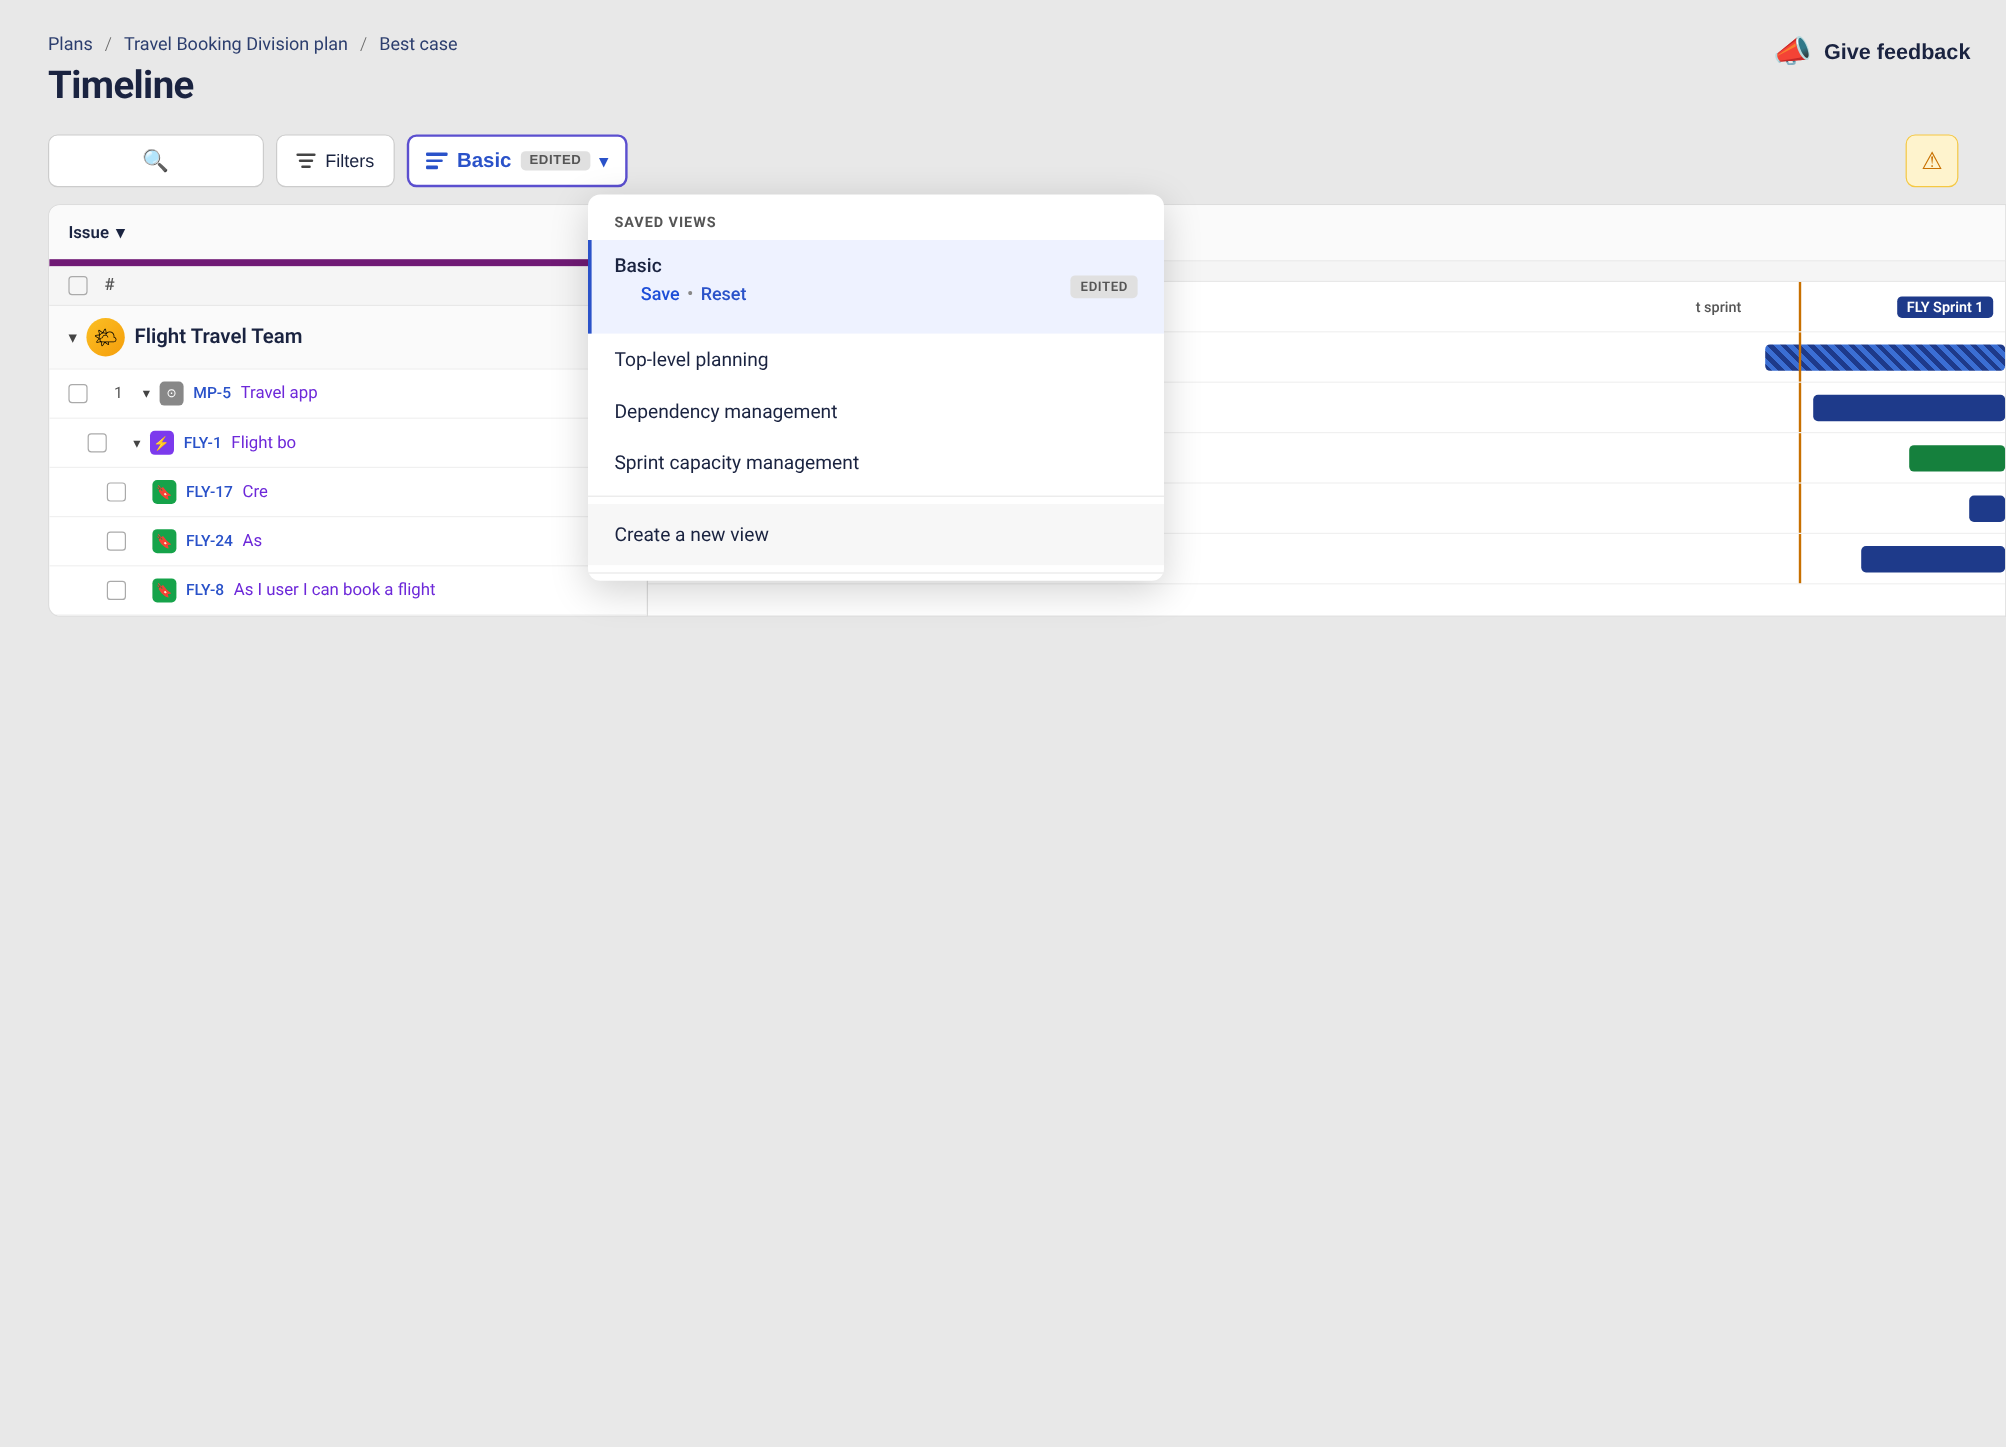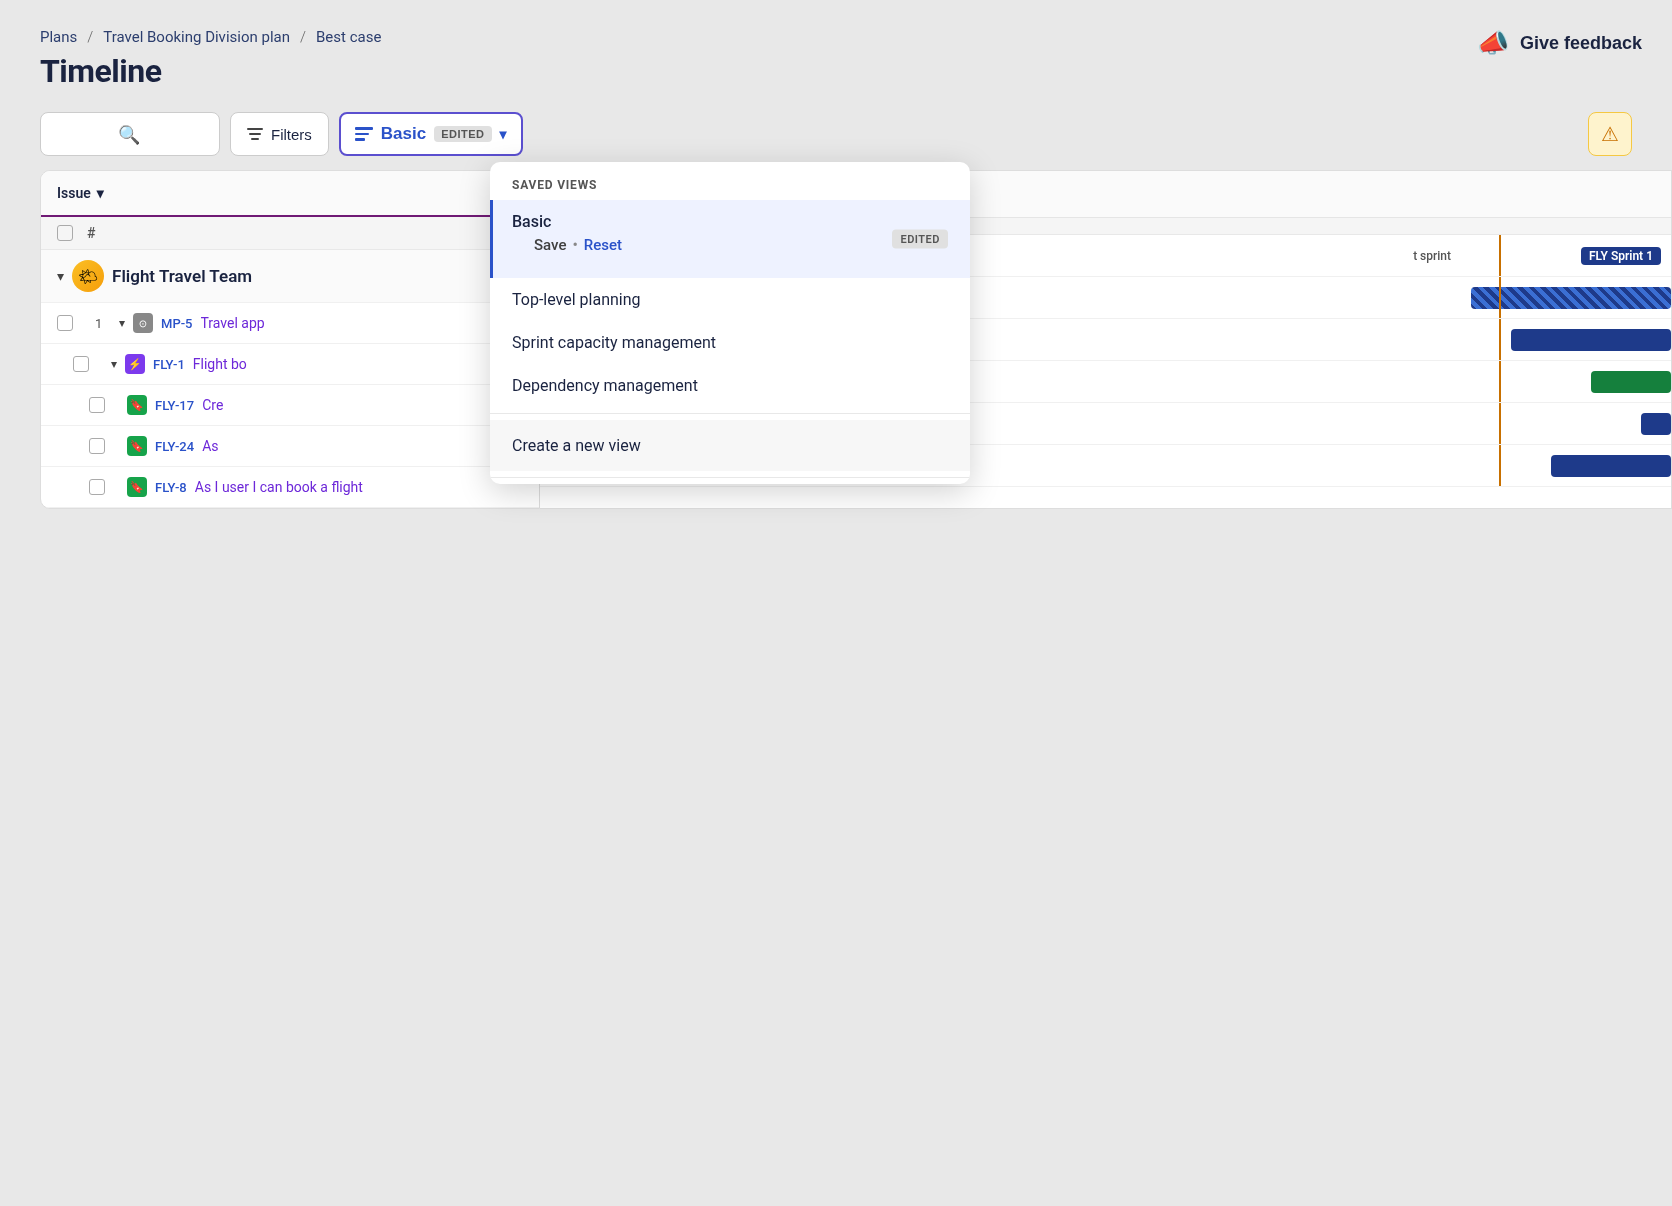--- a/index.html
+++ b/index.html
@@ -182,21 +182,21 @@
       background: #fff;
       border-radius: 10px 0 0 10px;
       border: 1px solid #ddd;
       min-width: 500px;
       overflow: hidden;
     }
 
     .table-header {
       display: flex;
       padding: 14px 16px;
-      border-bottom: 2px solid #701a75;
+      border-bottom: 6px solid #701a75;
       background: #fafafa;
     }
     .issue-header {
       display: flex;
       align-items: center;
       gap: 6px;
       font-size: 14px;
       font-weight: 600;
       color: #1a2340;
       cursor: pointer;
@@ -470,21 +470,21 @@
       color: #1a2340;
       font-weight: 500;
     }
     .dropdown-save-reset {
       display: flex;
       align-items: center;
       gap: 6px;
       padding: 4px 22px 12px 22px;
     }
     .save-link {
-      color: #404040;
+      color: #1d4ed8;
       font-size: 15px;
       cursor: pointer;
       font-weight: 500;
     }
     .dot-sep {
       color: #888;
     }
     .reset-link {
       color: #2a52c9;
       font-size: 15px;
@@ -702,25 +702,25 @@
       <span class="reset-link">Reset</span>
     </div>
     <span class="edited-badge-dropdown">EDITED</span>
   </div>
 
   <div class="dropdown-item">
     <span>Top-level planning</span>
   </div>
 
   <div class="dropdown-item">
+    <span>Dependency management</span>
+  </div>
+
+  <div class="dropdown-item">
     <span>Sprint capacity management</span>
-  </div>
-
-  <div class="dropdown-item">
-    <span>Dependency management</span>
   </div>
 
   <div class="dropdown-divider"></div>
 
   <div class="dropdown-bottom-item">
     <span>Create a new view</span>
   </div>
 
   <div class="dropdown-divider"></div>
 

